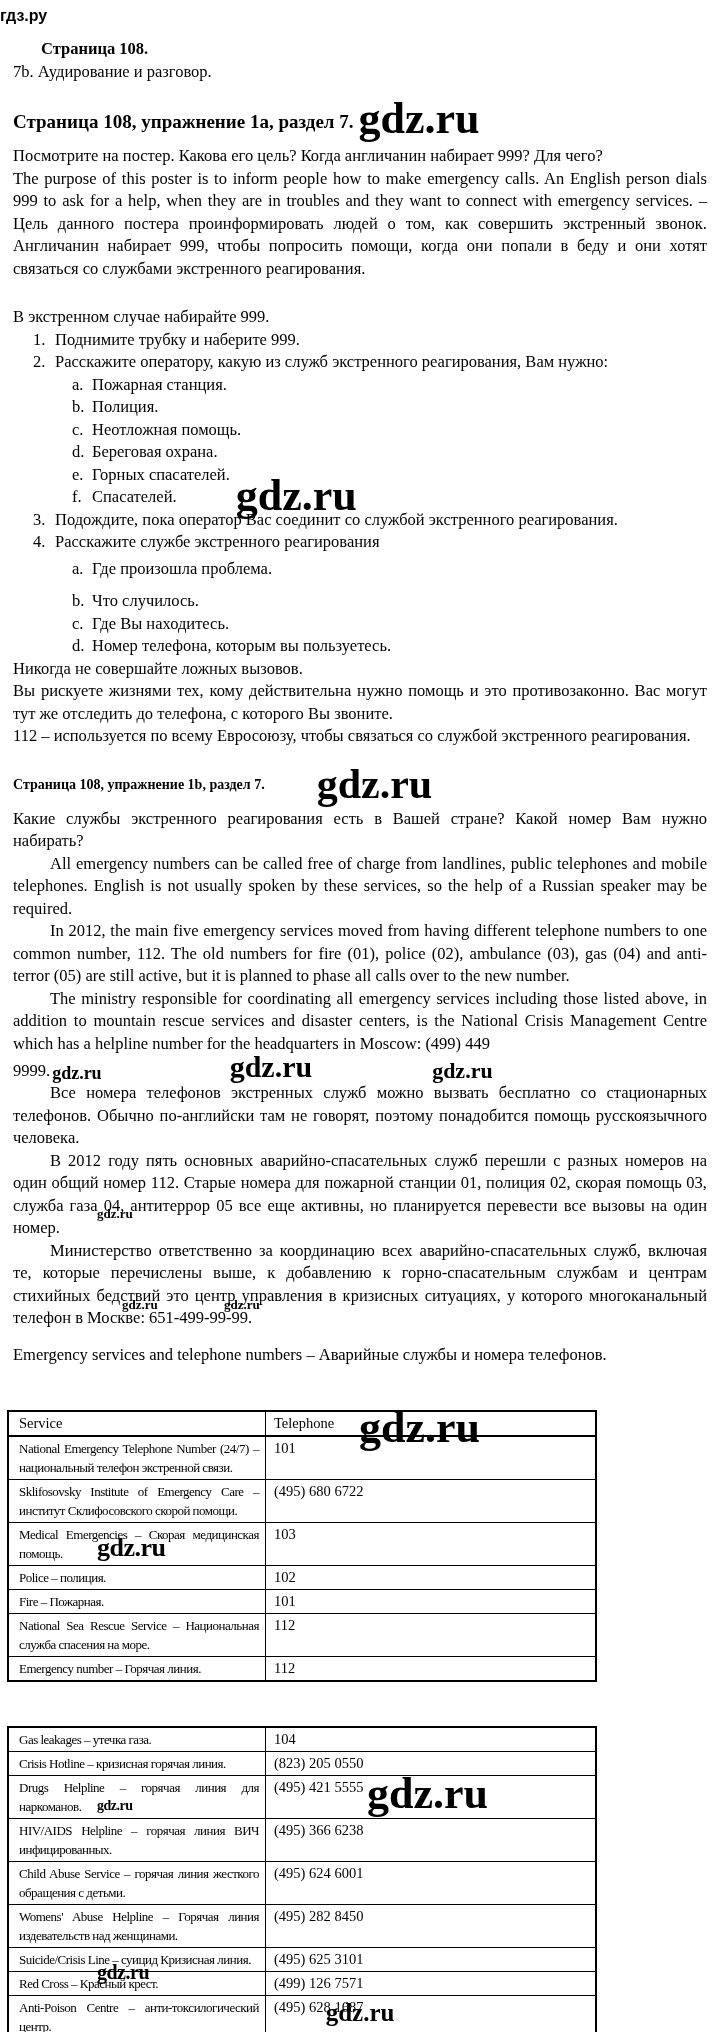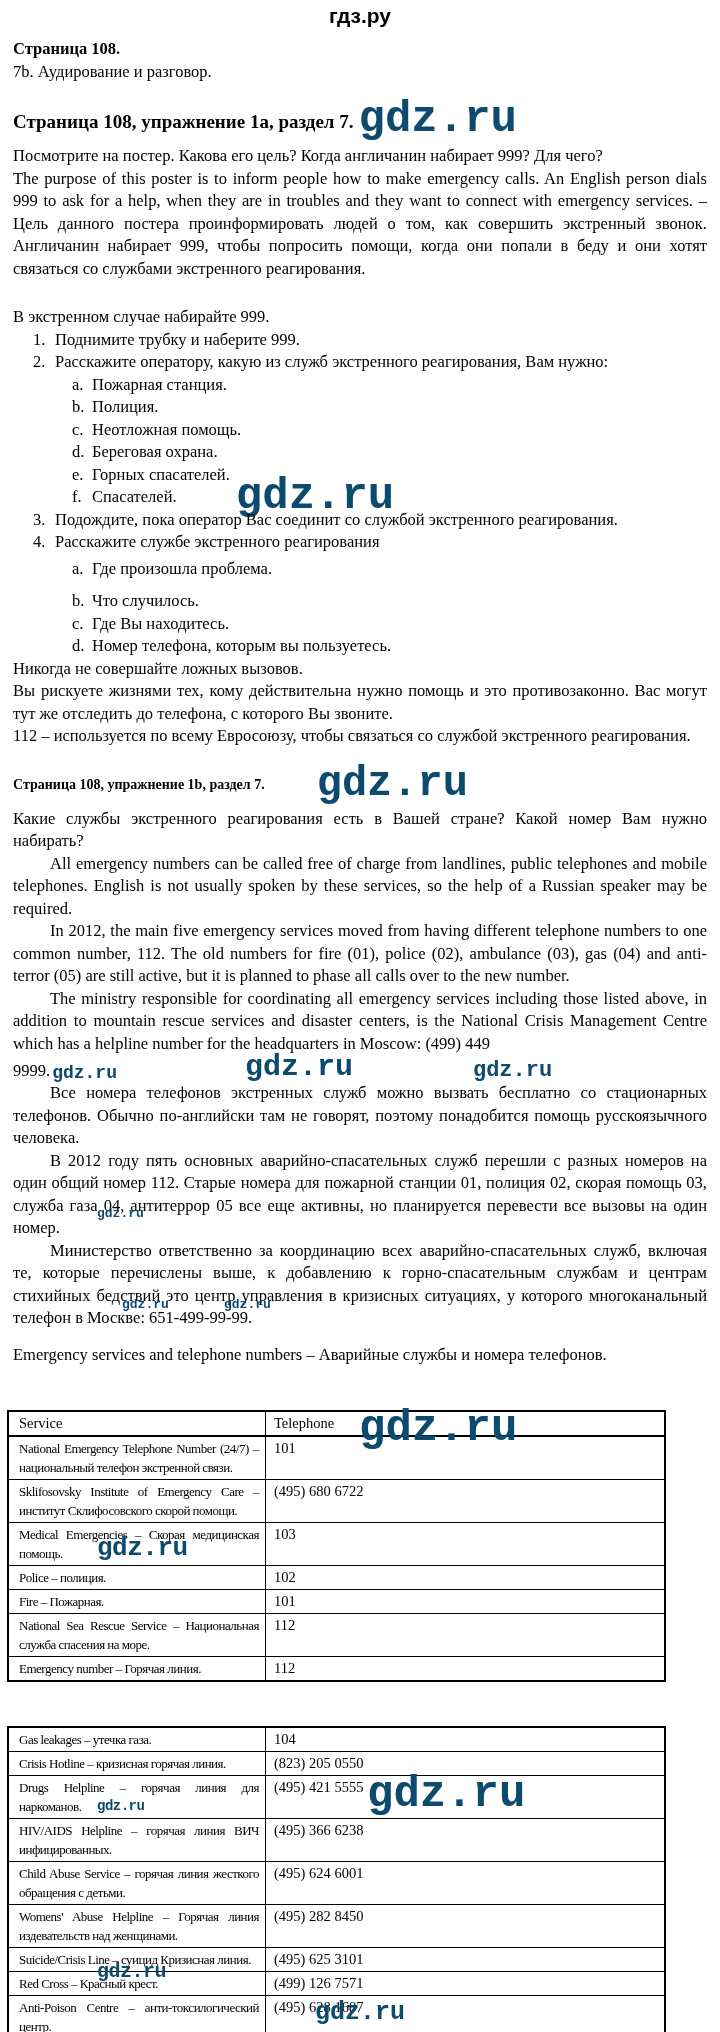--- a/index.html
+++ b/index.html
@@ -5,43 +5,43 @@
   html,body { margin:0; padding:0; background:#fff; }
   .page {
     position:relative; width:720px; height:2032px; margin:0 auto;
     background:#fff; color:#000; overflow:hidden;
     font-family:"Liberation Serif", serif;
     font-size:16.5px; line-height:22.5px;
   }
   .content { padding:0 13px; }
   .site-header {
     font-family:"Liberation Sans", sans-serif; font-weight:bold;
-    font-size:21px; line-height:28px; text-align:center; padding-top:2px;
+    font-size:16px; line-height:28px; text-align:left; padding-top:2px;
   }
   .just { text-align:justify; }
   .ind { text-align:justify; text-indent:37px; }
   .rel { position:relative; }
 
   .wm {
-    font-family:Liberation Mono, monospace; font-weight:bold;
-    line-height:1; white-space:nowrap; color:#0c4a6e; pointer-events:none;
+    font-family:Liberation Serif, serif; font-weight:bold;
+    line-height:1; white-space:nowrap; color:#000000; pointer-events:none;
   }
   .wm44 { font-size:44px; }
   .wm42 { font-size:42px; }
   .wm30 { font-size:30px; }
   .wm26 { font-size:26px; }
   .wm22 { font-size:22px; }
   .wm20 { font-size:20px; }
   .wm18 { font-size:18px; }
   .wm14 { font-size:14px; }
   .wm13 { font-size:13px; }
   .wm25 { font-size:25px; }
   .abs { position:absolute; z-index:3; }
 
-  .p-label { margin-top:8px; font-weight:bold; }
+  .p-label { margin-top:8px; font-weight:bold;margin-left:28px; }
 
   .title-row { display:flex; align-items:center; overflow:visible; }
   .t1a { height:46px; margin-top:16px; }
   .t1a b { font-size:19px; }
   .t1a .wm { margin-left:5px; margin-top:-6px; }
   .t1b { height:44px; margin-top:16px;gap:48px; }
   .t1b b { font-size:14px; }
   .t1b .wm { margin-left:4px; margin-top:-4px; }
 
   .poster-head { margin-top:26px; }
@@ -56,21 +56,21 @@
   .wm-line { display:flex; align-items:flex-end; height:27px; overflow:visible; }
   .ml2 { margin-left:2px; }
   .ml128 { margin-left:128px; }
   .ml120 { margin-left:120px; }
 
   .caption { margin-top:14px; }
 
   .tblwrap { position:relative; margin-left:-6px; width:706px; }
   .tw1 { margin-top:8px; }
   .tw2 { margin-top:12px; }
-  table { border-collapse:collapse; width:659px; table-layout:fixed;margin-top:44px; }
+  table { border-collapse:collapse; width:590px; table-layout:fixed;margin-top:44px; }
   td {
     border:1.6px solid #000; vertical-align:top;
     font-size:13px; letter-spacing:-0.5px; line-height:19px;
     padding:2px 6px 2px 10px;
   }
   table { border:2px solid #000; }
   td.svc { width:240px; text-align:justify; position:relative; }
   td.ph  { font-size:14.5px; letter-spacing:0; padding-left:8px; }
   tr.hdr td { border-bottom:2.5px solid #000; font-size:14.5px; letter-spacing:0; }
 

